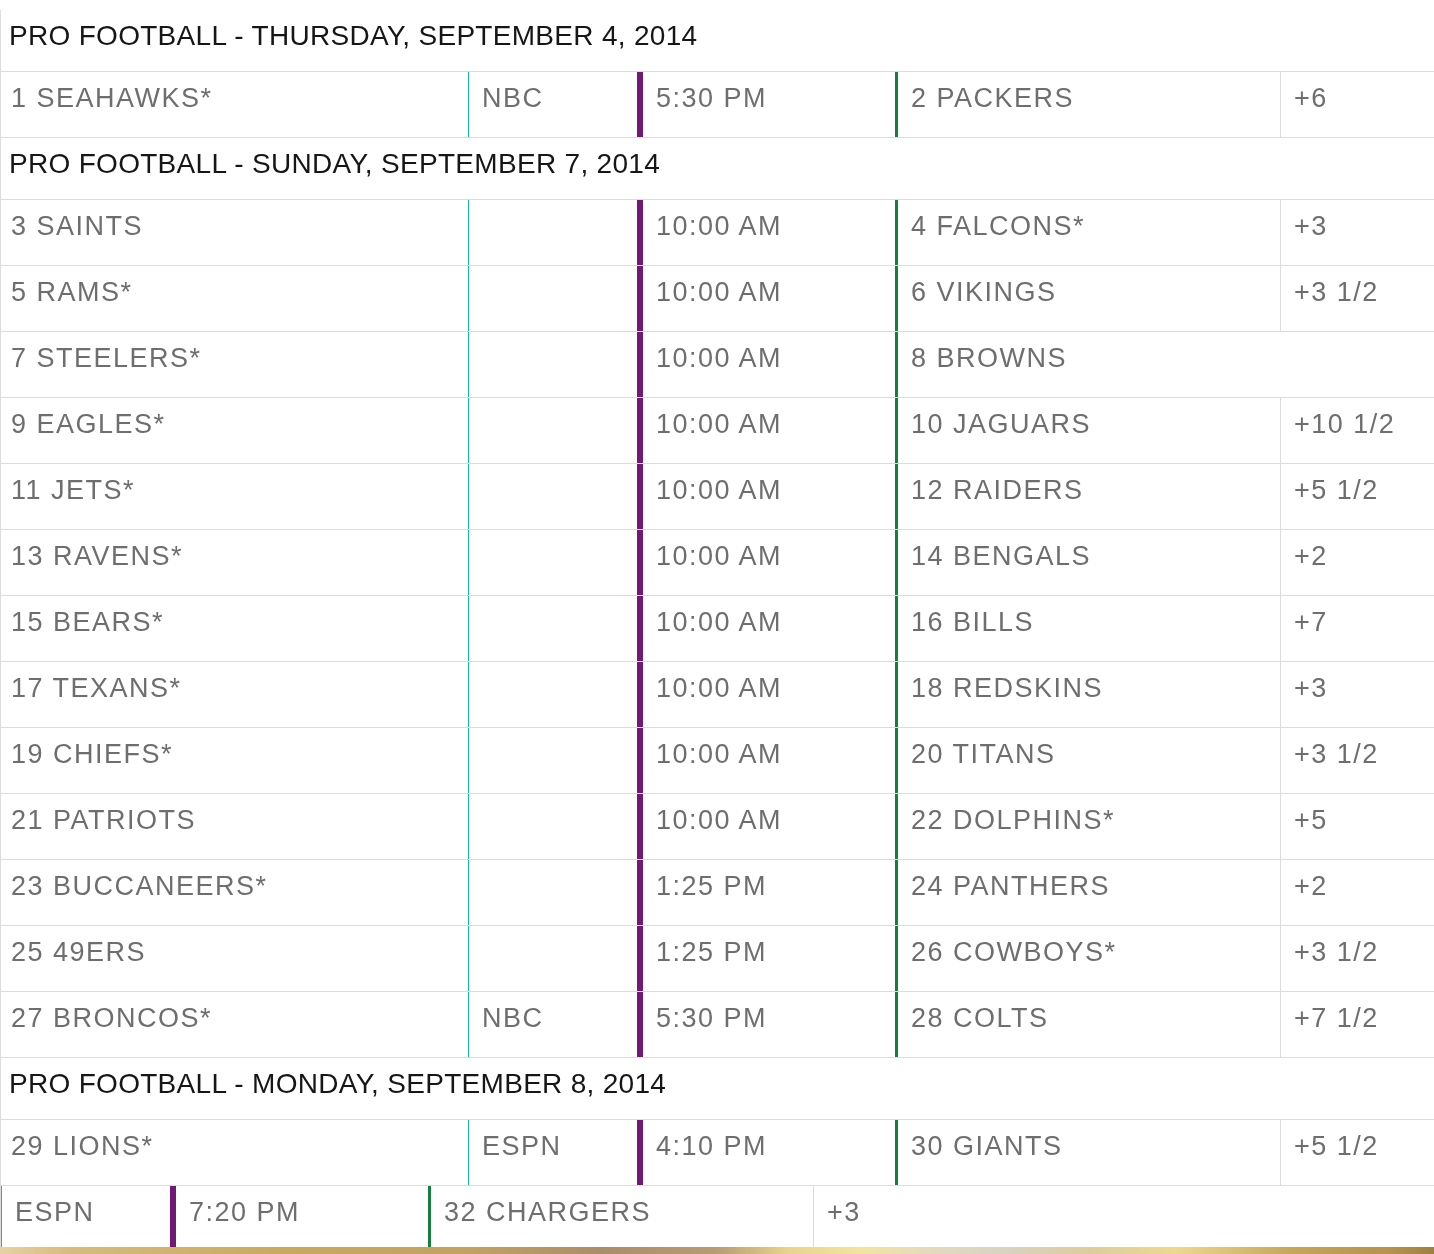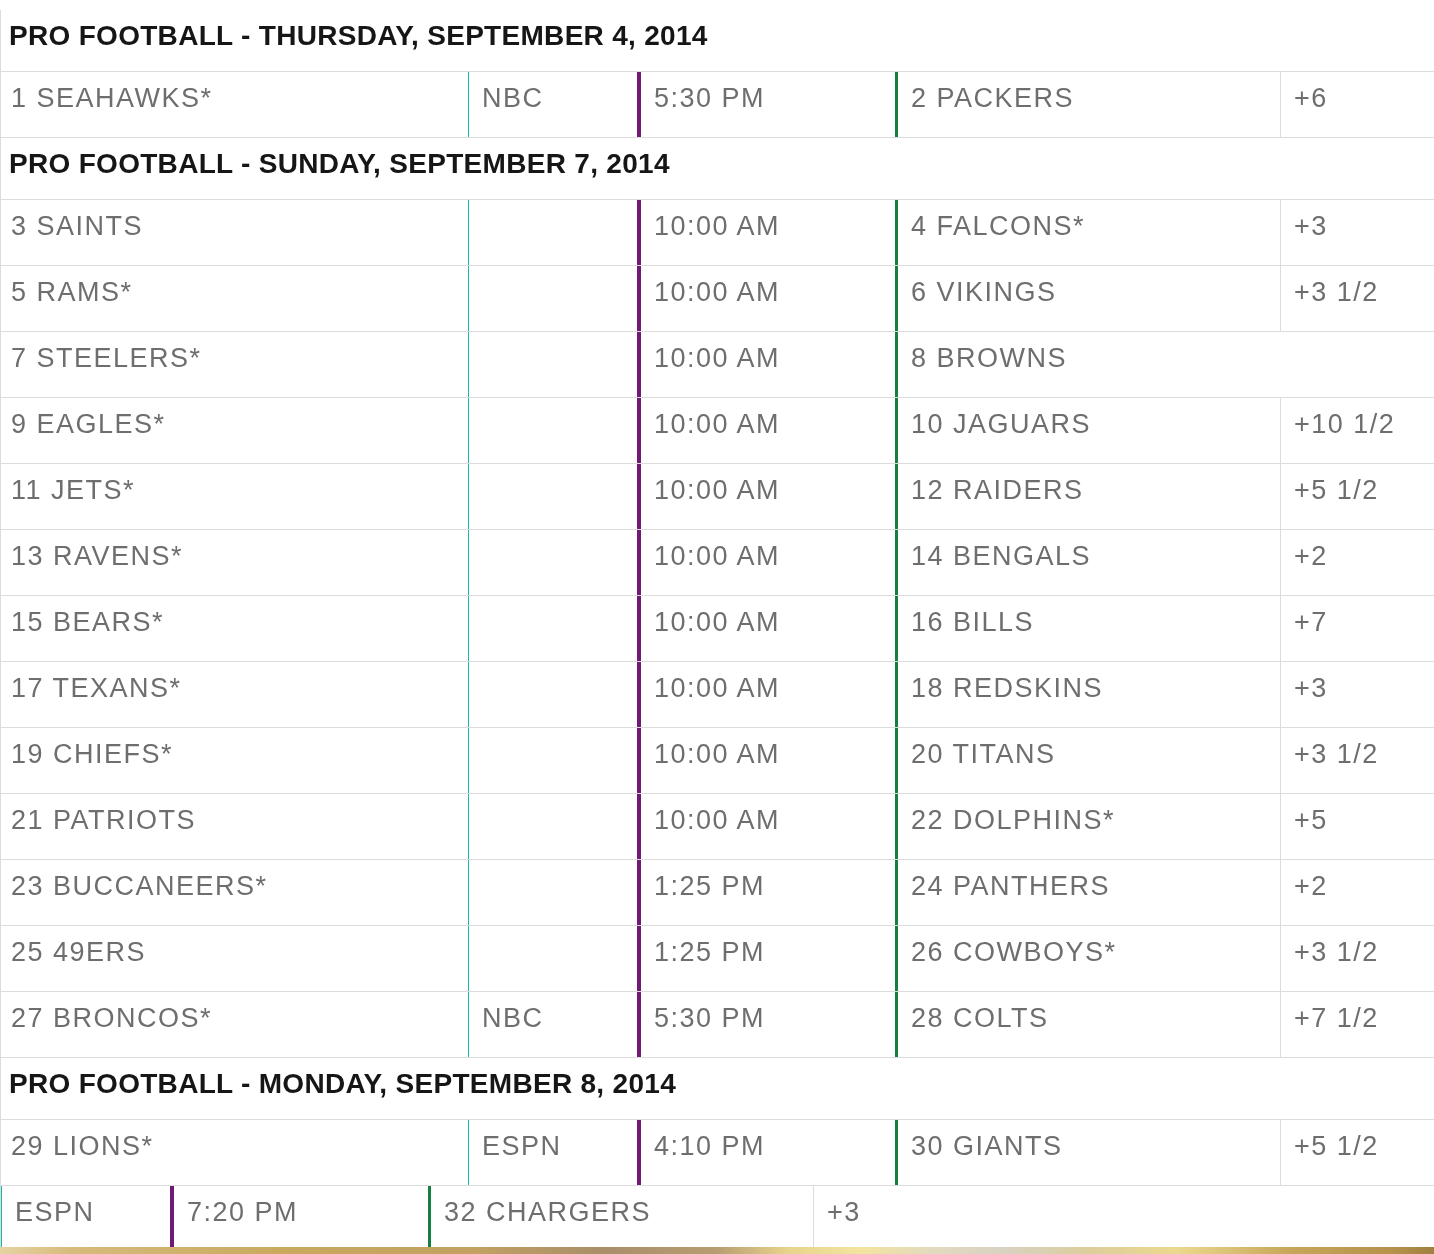--- a/index.html
+++ b/index.html
@@ -27,21 +27,21 @@
     box-sizing: border-box;
   }
   .section-header {
     height: 62px;
     box-sizing: border-box;
     border-bottom: 1px solid #dcdcdc;
     display: flex;
     align-items: center;
     padding: 0 0 10px 8px;
     font-size: 28px;
-    font-weight: 700;
+    font-weight: 400;
     letter-spacing: 0.3px;
     color: #161616;
     white-space: nowrap;
   }
   .row {
     display: flex;
     height: 66px;
     box-sizing: border-box;
     border-bottom: 1px solid #dcdcdc;
   }
@@ -51,21 +51,21 @@
     align-items: center;
     padding: 0 0 12px 13px;
     font-size: 27px;
     letter-spacing: 1.5px;
     color: #6e6e6e;
     white-space: nowrap;
     overflow: hidden;
   }
   .cell.c1 { width: 467px; padding-left: 10px; }
   .cell.c2 { width: 169px; border-left: 1px solid #14b8a6; }
-  .cell.c3 { width: 258px; border-left: 4px solid #701a75; }
+  .cell.c3 { width: 258px; border-left: 6px solid #701a75; }
   .cell.c4 { width: 385px; border-left: 3px solid #15803d; }
   .cell.c5 { flex: 1;      border-left: 1px solid #dcdcdc; }
   .gold-bar {
     position: absolute;
     left: 0;
     bottom: 0;
     width: 100%;
     height: 7px;
     background: linear-gradient(90deg,
       #e6d3a2 0%,

